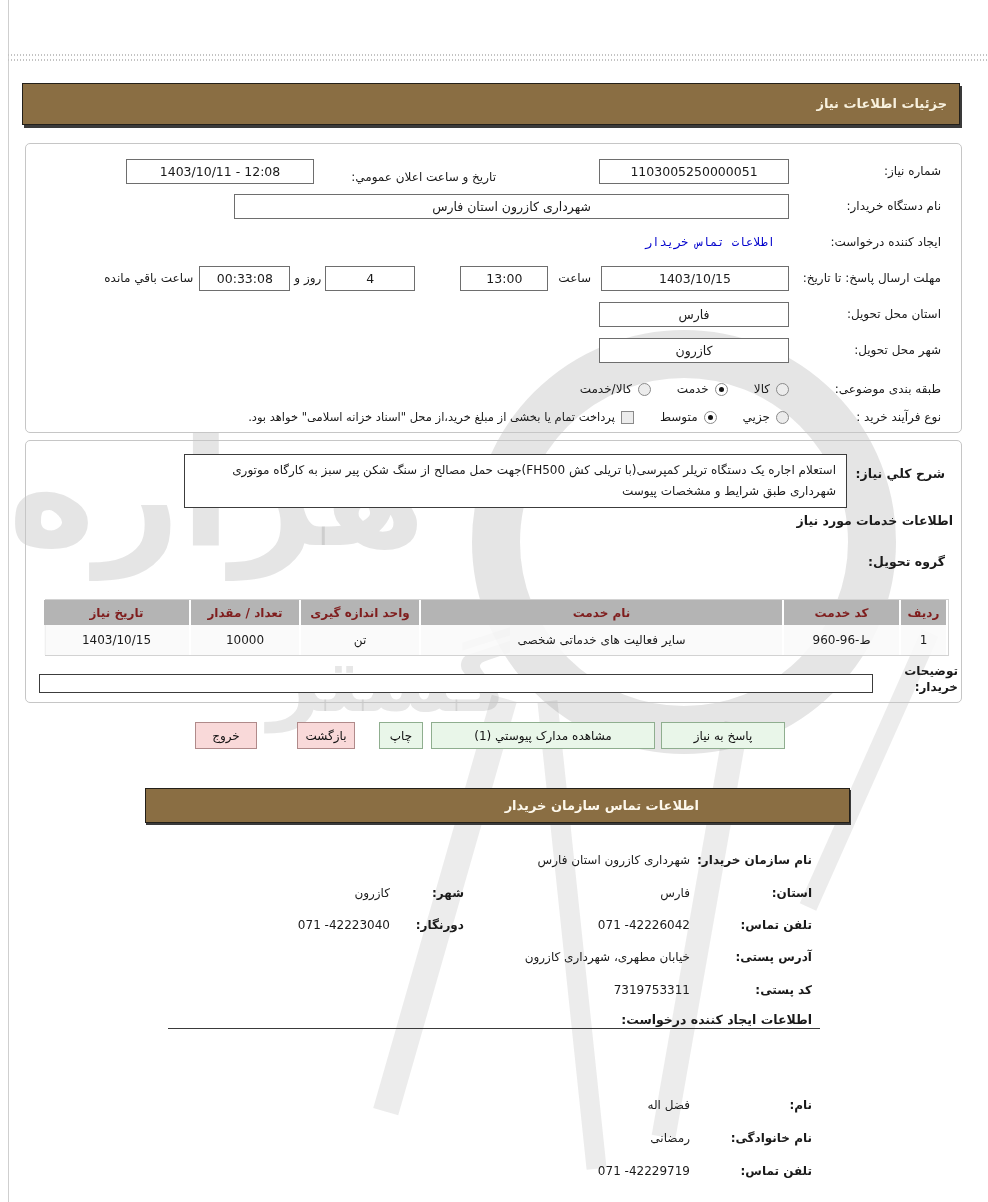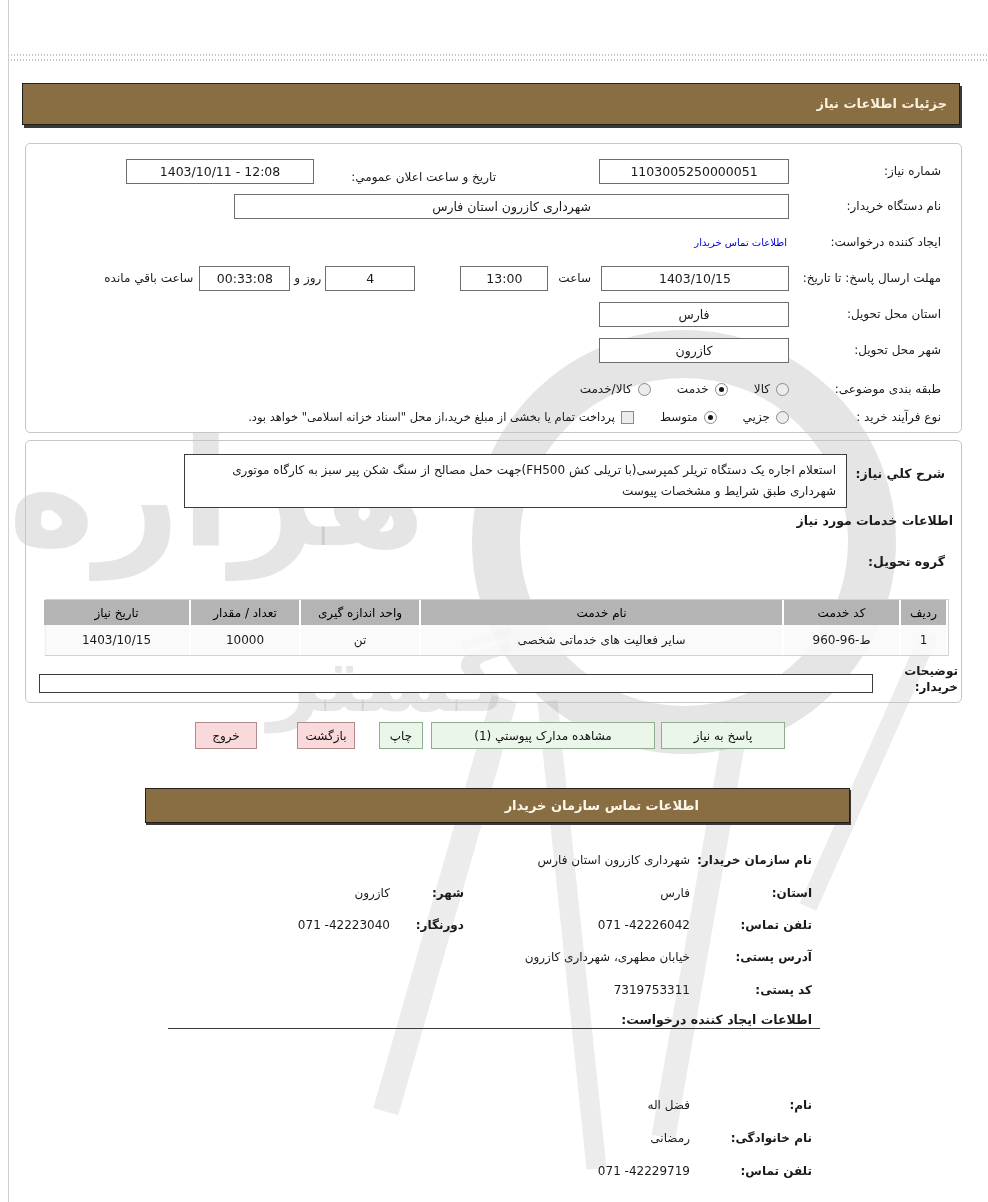--- a/index.html
+++ b/index.html
@@ -39,42 +39,42 @@
   .p1 { top:143px; height:290px; }
   .p2 { top:440px; height:263px; }
 
   .frow { position:absolute; right:20px; display:flex; align-items:center; height:26px; font-size:12px; }
   .lbl { width:152px; font-size:12px; }
   .vbox { height:25px; border:1px solid #6e6e6e; background:#fff; display:flex; align-items:center;
           justify-content:center; font-size:12.5px; }
   .w190{width:190px;} .w555{width:555px;} .w483{width:483px;} .w188{width:188px;}
   .w88{width:88px;} .w90{width:90px;} .w91{width:91px;} .w180{width:188px;}
   .mid { margin:0 10px; white-space:nowrap; }
-  .link { color:#0000cc; margin-right:2px; font-size:10px; text-decoration:none; cursor:pointer; }
+  .link { color:#0000cc; margin-right:14px; font-size:12px; text-decoration:none; cursor:pointer;font-family:Liberation Mono, monospace; }
   .ltr { direction:ltr; unicode-bidi:isolate; }
 
   .opt { display:flex; align-items:center; margin-left:26px; white-space:nowrap; }
   .rad { width:13px; height:13px; border:1px solid #8a8a8a; border-radius:50%; background:#ececec;
          display:inline-block; margin-left:6px; position:relative; }
   .rad.on { background:#fff; }
   .rad.on::after { content:""; position:absolute; inset:3px; background:#141414; border-radius:50%; }
   .chk { width:13px; height:13px; border:1px solid #8a8a8a; background:#ececec; display:inline-block; margin-left:6px; }
   .small { font-size:11.5px; white-space:nowrap; }
 
   
   .desclbl { position:absolute; right:16px; top:25px; font-weight:bold; font-size:12.5px; }
   .descbox { position:absolute; right:114px; top:13px; width:663px; min-height:50px; border:1px solid #3c3c3c;
              background:#fff; font-size:12px; line-height:1.75; padding:5px 10px; text-align:right; }
   .svc-head { position:absolute; right:8px; top:72px; font-weight:bold; font-size:12.5px; }
   .grplbl { position:absolute; right:16px; top:113px; font-weight:bold; font-size:12.5px; }
   .grpbox { position:absolute; right:114px; top:106px; width:663px; height:28px; border:1px solid #3c3c3c;
             background:#fff; font-size:12px; display:flex; align-items:center; padding-right:14px; }
   .tblwrap { position:absolute; right:12px; top:158px; width:904px; border:1px solid #d2d2d2; background:rgba(255,255,255,0.4); }
   table { width:100%; border-collapse:separate; border-spacing:2px 0; table-layout:fixed; }
-  th { background:#b4b4b4; color:#000000; font-size:12px; font-weight:normal; height:25px; }
+  th { background:#b4b4b4; color:#7f1d1d; font-size:12px; font-weight:bold; height:25px; }
   td { background:rgba(249,249,249,0.78); font-size:12px; height:30px; text-align:center; }
   .noteslbl { position:absolute; right:3px; top:222px; width:80px; font-weight:bold; font-size:12px; line-height:1.35; }
   .notesbox { position:absolute; right:88px; left:13px; top:233px; height:19px; border:1px solid #3c3c3c; background:#fff; }
 
   
   .btnrow { position:absolute; top:722px; right:203px; display:flex; align-items:center; z-index:1; }
   .btn { height:27px; border:1px solid #8f8f8f; font-size:12px; display:flex; align-items:center;
          justify-content:center; cursor:pointer; white-space:nowrap; font-family:inherit; color:#111; }
   .green { background:#e9f6e9; border-color:#8fae8f; }
   .pink  { background:#f9d9d9; border-color:#b08a8a; }

